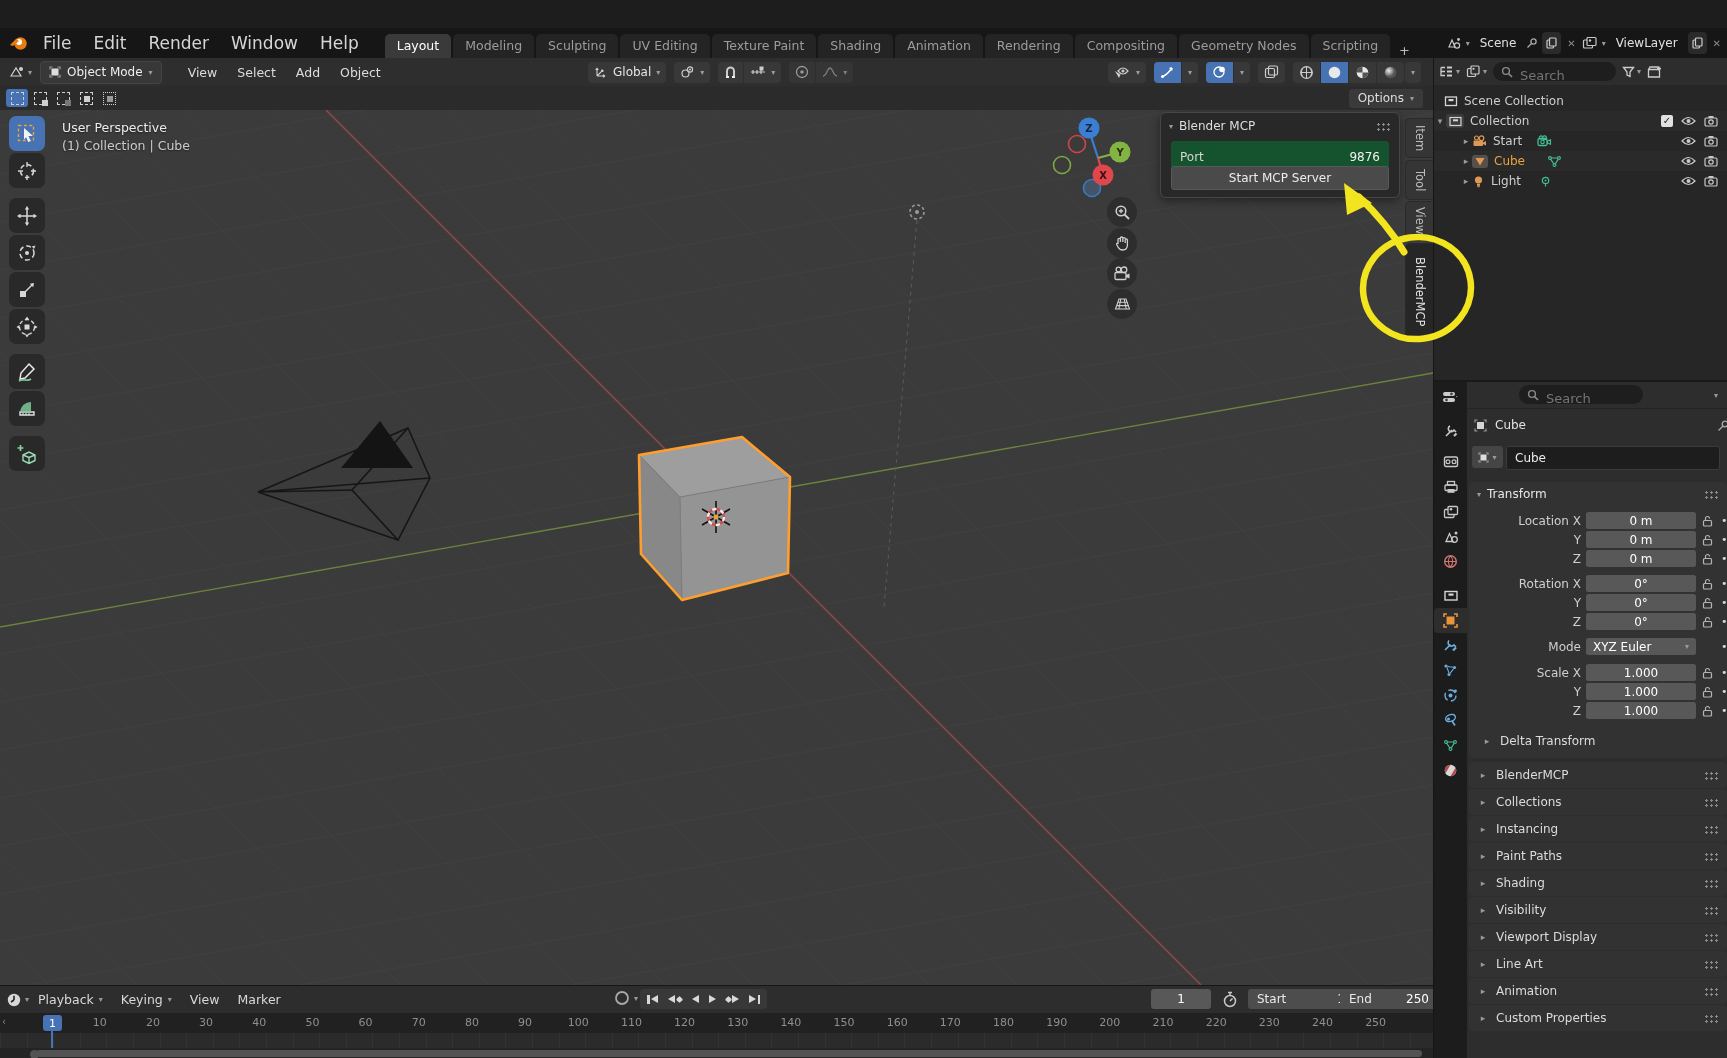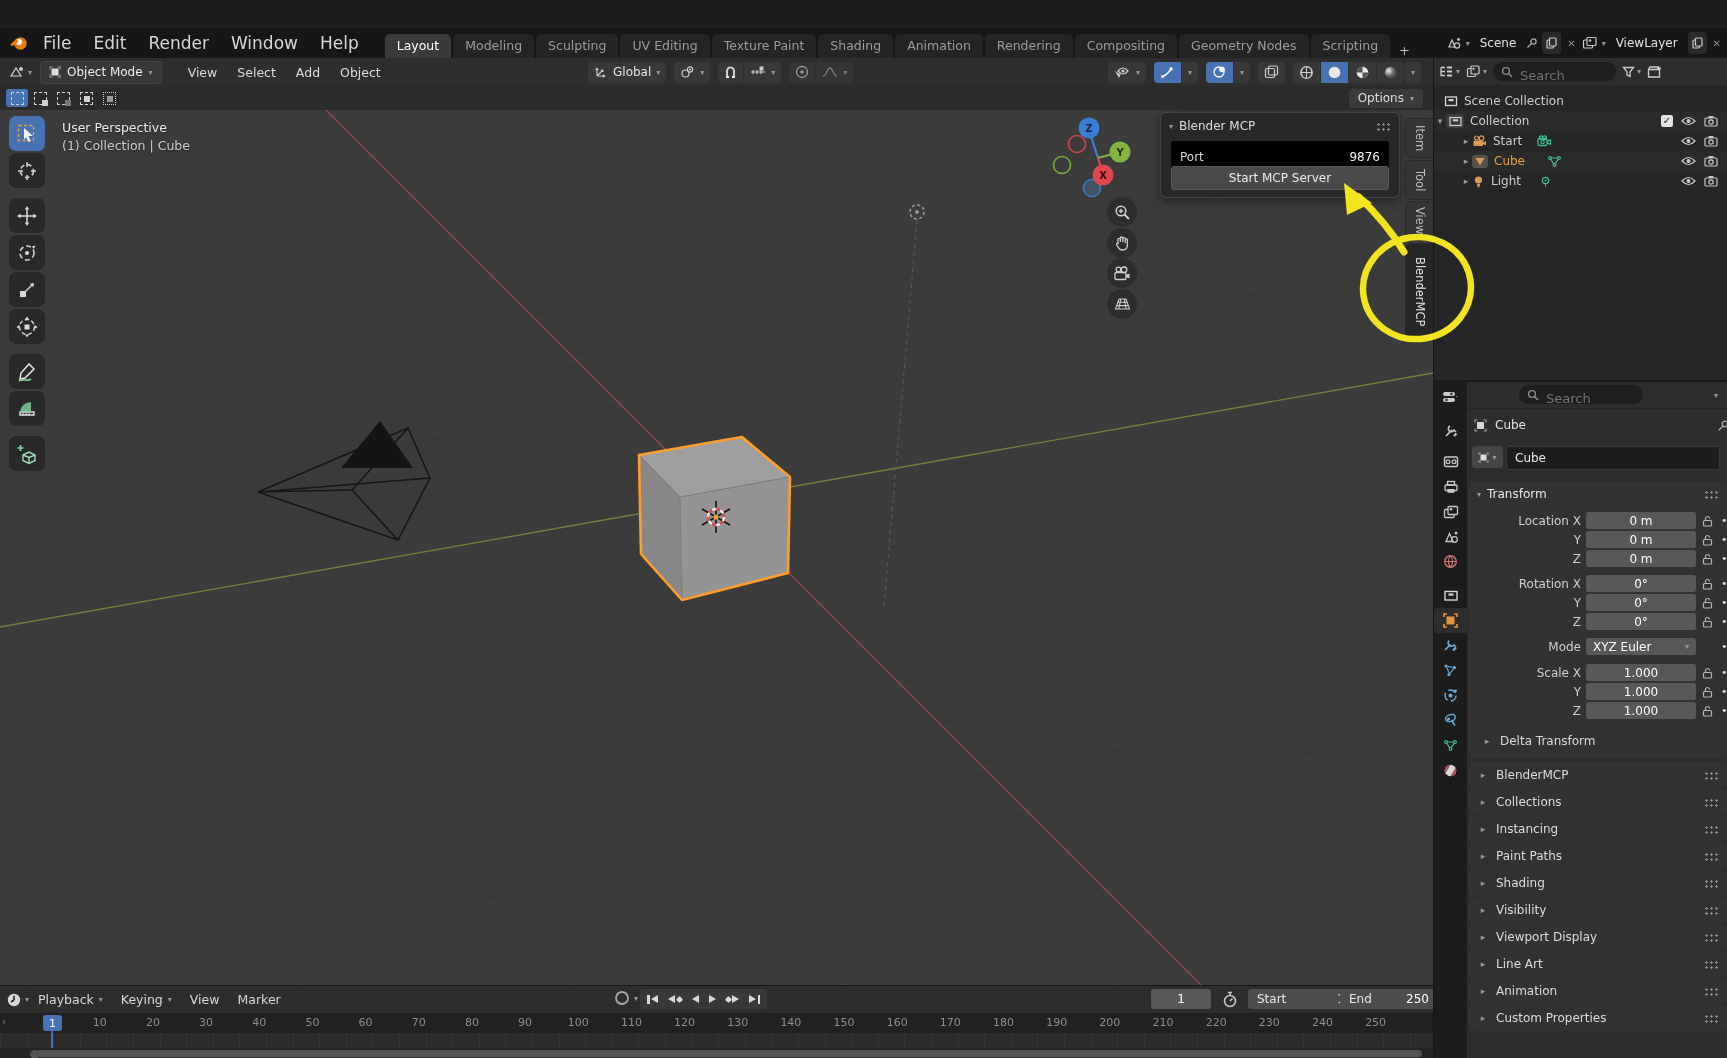--- a/index.html
+++ b/index.html
@@ -52,21 +52,21 @@
   .toolbar{left:9px;top:6px;width:38px;}
   .toolbtn{width:36px;height:35px;border-radius:7px;background:rgba(40,40,40,.92);display:flex;align-items:center;justify-content:center;margin-bottom:2px;}
   .toolbtn.active{background:#4772b3;}
   .tgap{height:8px;}
 
   .navbtn{position:absolute;width:30px;height:30px;border-radius:50%;background:rgba(43,43,43,.85);display:flex;align-items:center;justify-content:center;}
 
   
   .mcp{left:1160px;top:2px;width:238px;height:84px;background:rgba(40,40,40,.96);border:1px solid #464646;border-radius:6px;box-shadow:0 3px 10px #0006;}
   .mcp-head{display:flex;align-items:center;height:26px;padding:0 8px;color:#dedede;gap:6px;}
-  .mcp-field{position:absolute;left:10px;right:10px;top:28px;height:32px;background:#000000;border-radius:3px;display:flex;align-items:center;padding:0 9px;color:#d5d5d5;}
+  .mcp-field{position:absolute;left:10px;right:10px;top:28px;height:32px;background:#14532d;border-radius:3px;display:flex;align-items:center;padding:0 9px;color:#d5d5d5;}
   .mcp-btn{position:absolute;left:10px;right:10px;top:53px;height:22px;background:#4a4a4a;border:1px solid #585858;border-radius:3px;display:flex;align-items:center;justify-content:center;color:#ececec;}
   .dots{width:15px;height:9px;background-image:radial-gradient(#8a8a8a 1px,transparent 1.3px);background-size:5px 5px;margin-left:auto;}
 
   
   .side-tab{position:absolute;left:1405px;width:27px;border-radius:5px 0 0 5px;background:#353535;color:#bdbdbd;
             writing-mode:vertical-rl;display:flex;align-items:center;justify-content:center;font-size:11.5px;border:1px solid #2a2a2a;border-right:none;}
   .side-tab.active{background:#262626;color:#e6e6e6;}
 
   
   .timeline{left:0;top:985px;width:1433px;height:73px;background:#2b2b2b;border-top:1px solid #171717;}

